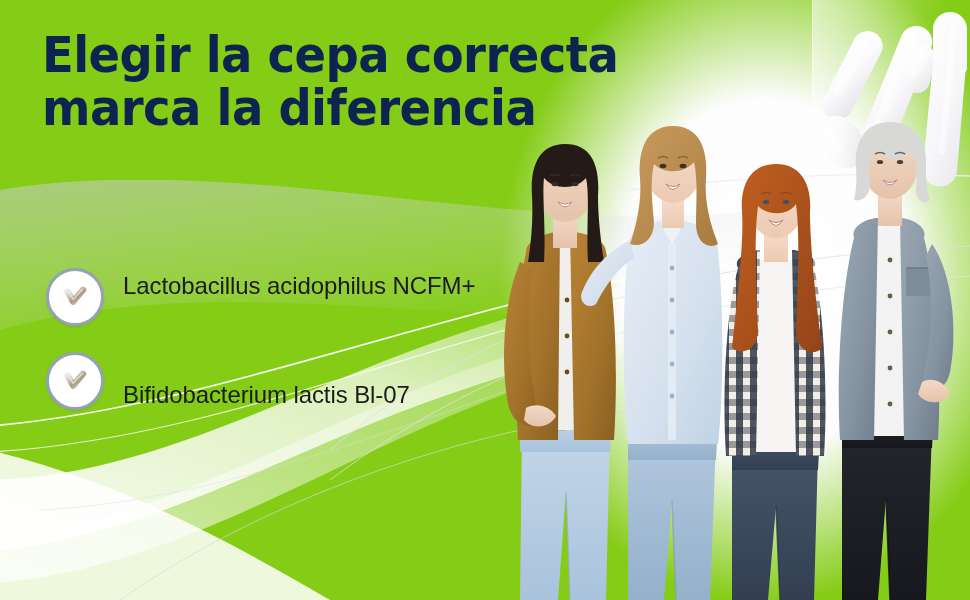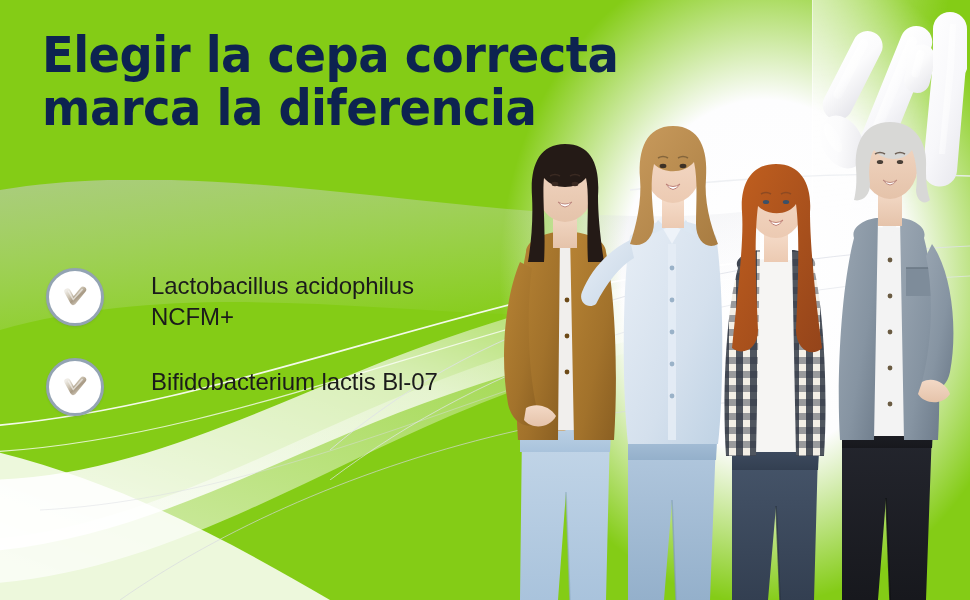--- a/index.html
+++ b/index.html
@@ -49,21 +49,20 @@
     transform:scaleX(.93);
     transform-origin:left top;
     white-space:pre-line;
   }
 
   
   .bullets{position:absolute;left:46px;top:266px;width:430px;}
   .bullet{
     display:flex;align-items:flex-start;
     margin-bottom:24px;
-    gap:28px;
   }
   .bullet:last-child{margin-bottom:0;}
   .check-badge{
     flex:0 0 auto;
     width:52px;height:52px;border-radius:50%;
     background:#ffffff;
     border:3px solid #93a3b3;
     box-shadow:0 1px 2px rgba(80,95,115,.20);
     display:flex;align-items:center;justify-content:center;
     margin-top:2px;
@@ -71,21 +70,21 @@
   .bullet-text{
     margin-left:19px;
     color:#1b1b1b;
     font-size:24px;
     line-height:31px;
     letter-spacing:-0.1px;
     padding-top:4px;
     max-width:360px;
   }
   .bullet-2 .bullet-text{padding-top:10px;}
-  .bullet-2{margin-top:10px;}
+  .bullet-2{margin-top:10px;align-items:flex-end;}
 
   
   .people{
     position:absolute;left:470px;top:0;width:500px;height:600px;
     pointer-events:none;
   }
 </style>
 </head>
 <body>
 

